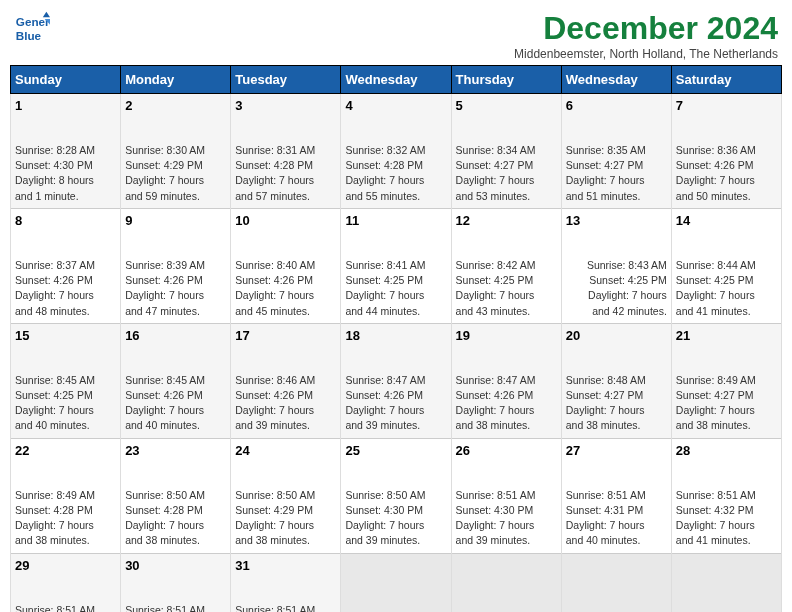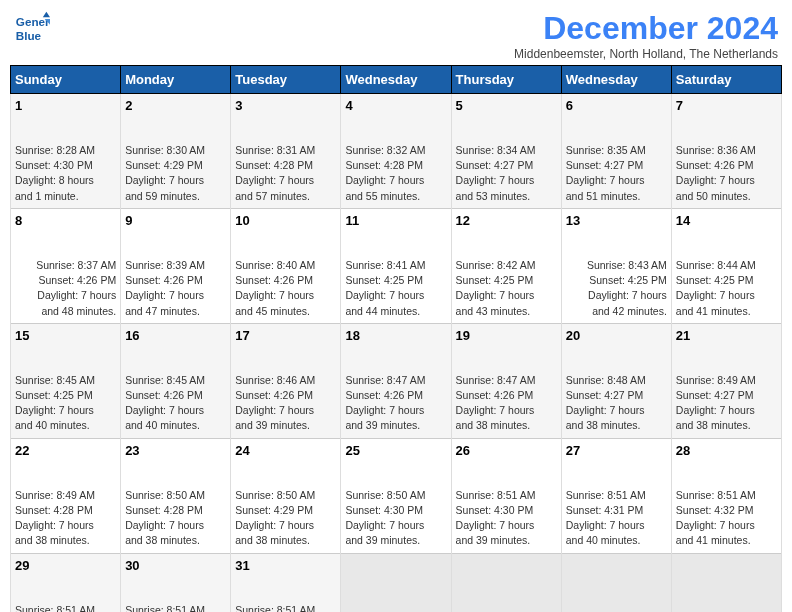--- a/index.html
+++ b/index.html
@@ -27,21 +27,21 @@
     }
     .logo-icon {
       width: 36px;
       height: 36px;
       margin-right: 4px;
     }
     .title-block { text-align: right; }
     .month-title {
       font-size: 32px;
       font-weight: bold;
-      color: #3b82f6;
+      color: #15803d;
     }
     .subtitle {
       font-size: 12px;
       color: #444;
     }
     table {
       width: 100%;
       border-collapse: collapse;
       font-size: 11px;
     }
@@ -167,21 +167,21 @@
           <span class="day-num">7</span>
           <div class="day-info" style="white-space: pre-line;">Sunrise: 8:36 AM
 Sunset: 4:26 PM
 Daylight: 7 hours
 and 50 minutes.</div>
         </td>
       </tr>
       <tr>
         <td>
           <span class="day-num">8</span>
-          <div class="day-info" style="white-space: pre-line; text-align: right;">Sunrise: 8:37 AM
+          <div class="day-info" style="white-space: pre-line;">Sunrise: 8:37 AM
 Sunset: 4:26 PM
 Daylight: 7 hours
 and 48 minutes.</div>
         </td>
         <td>
           <span class="day-num">9</span>
           <div class="day-info" style="white-space: pre-line;">Sunrise: 8:39 AM
 Sunset: 4:26 PM
 Daylight: 7 hours
 and 47 minutes.</div>

